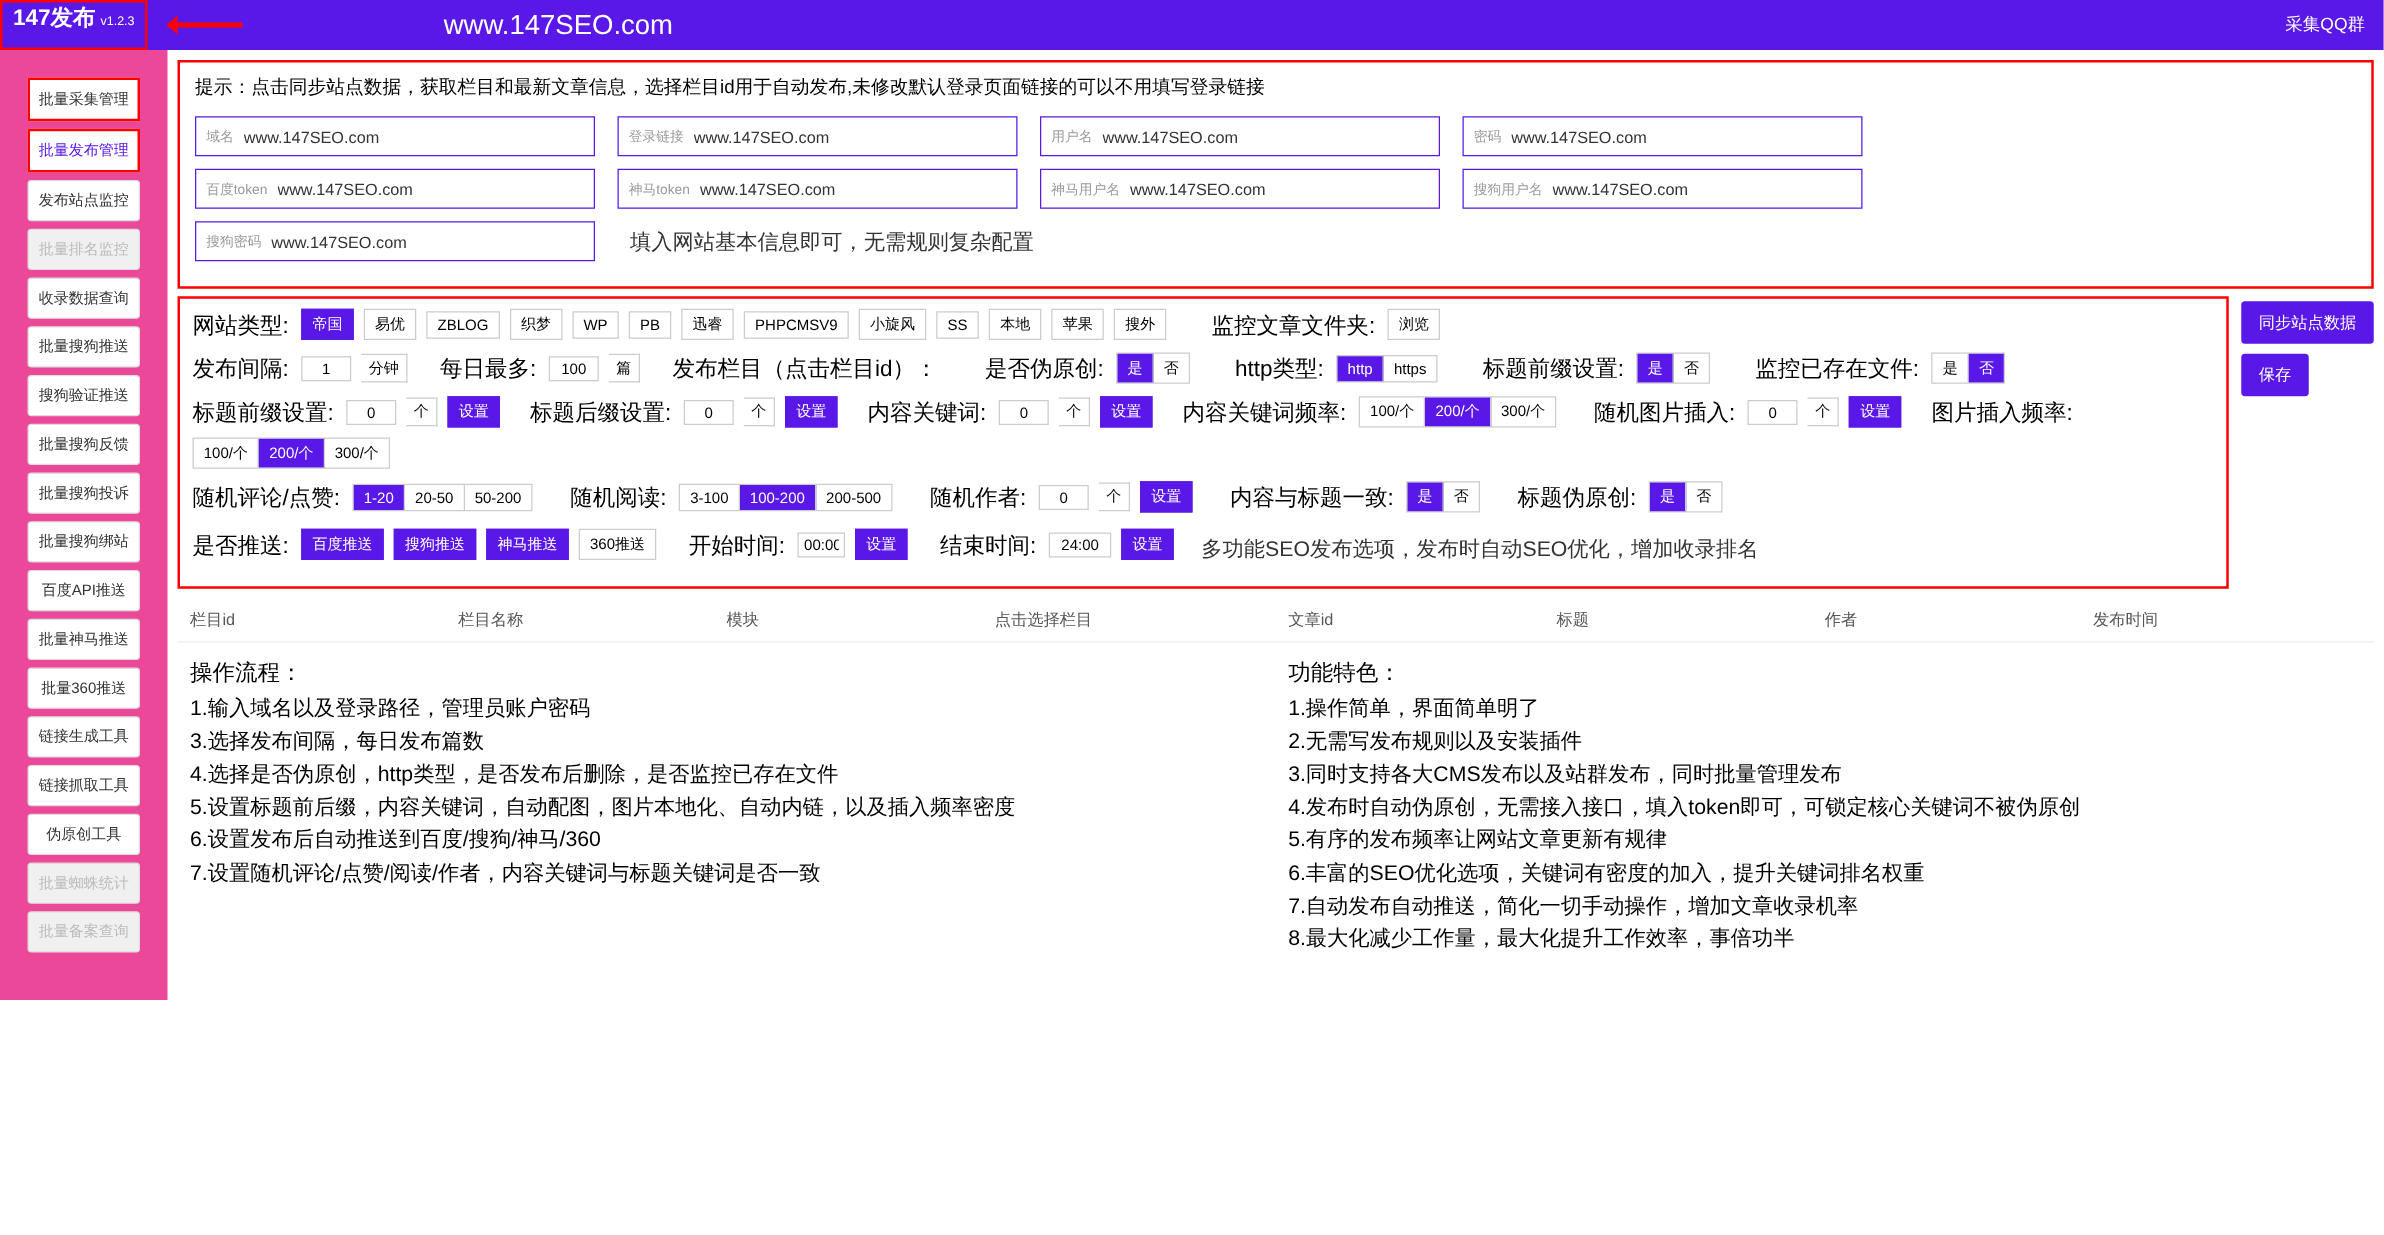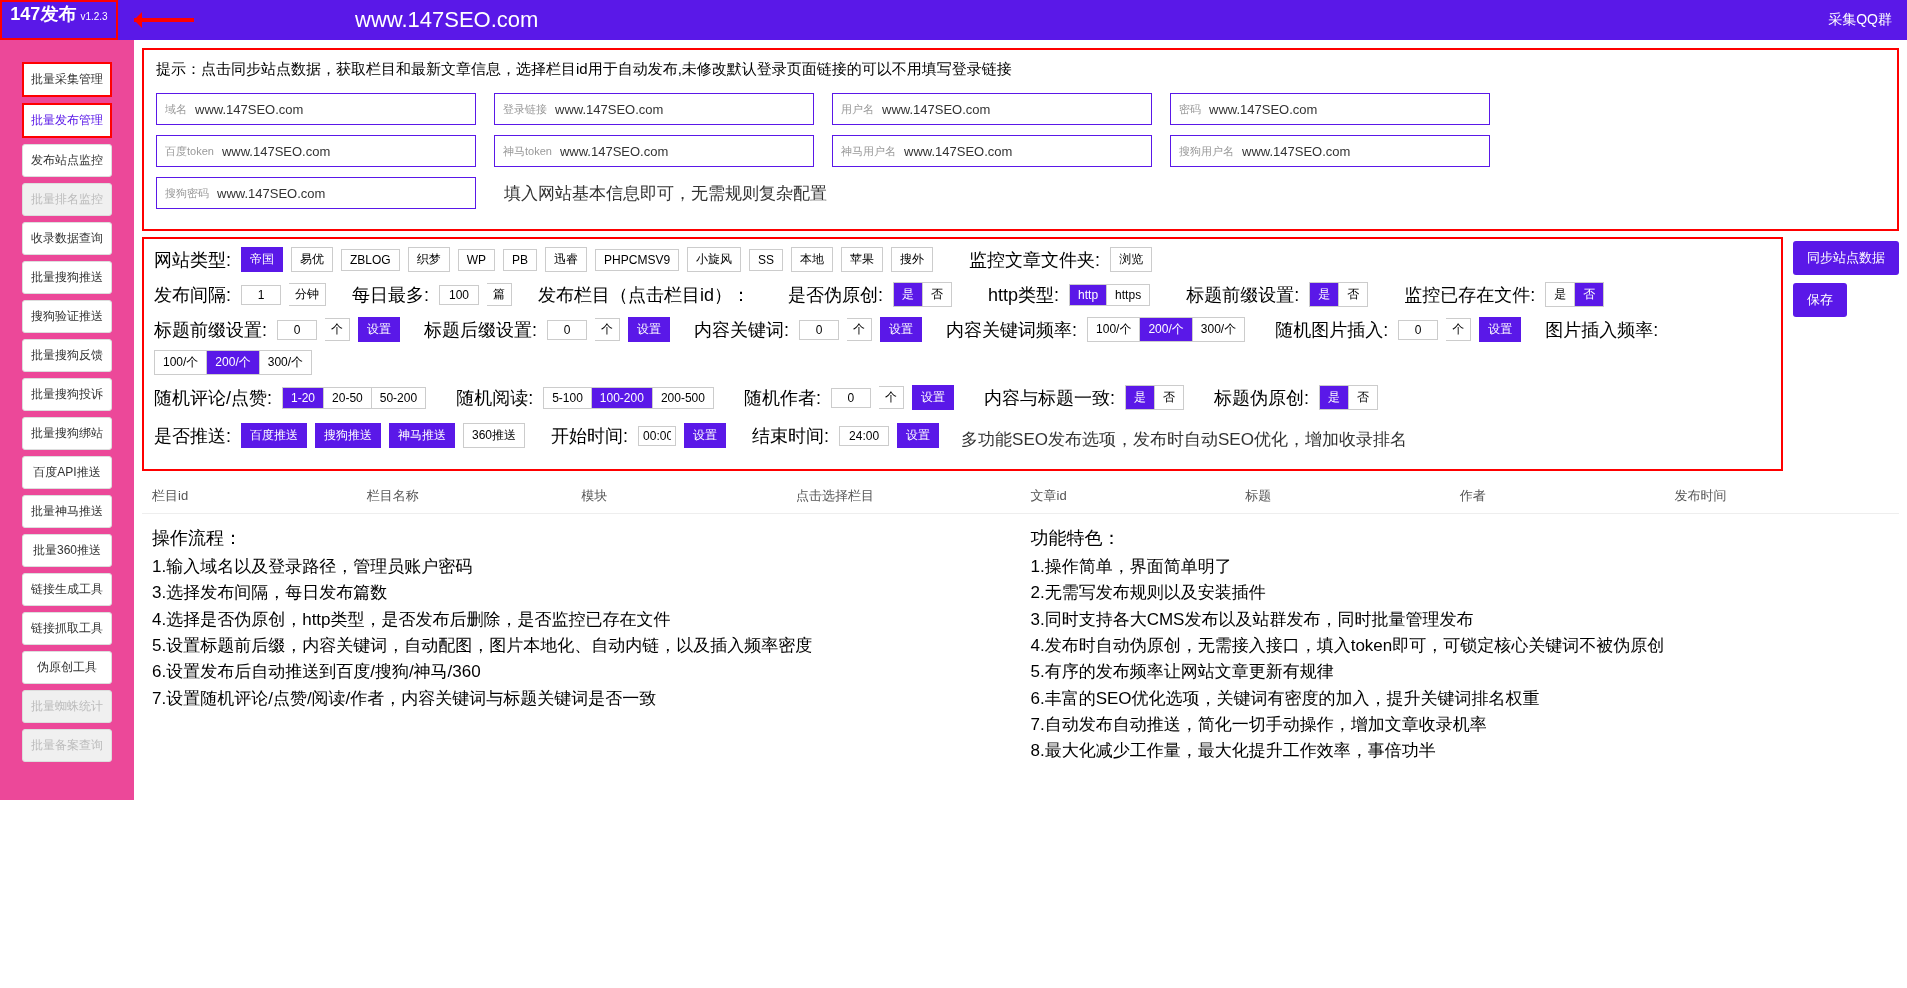--- a/index.html
+++ b/index.html
@@ -231,21 +231,21 @@
         <div class="opt-row" id="row4">
             <span class="opt-label">随机评论/点赞:</span>
             <span class="seg">
               <span class="on">1-20</span>
               <span class="">20-50</span>
               <span class="">50-200</span>
             </span>
             <span style="margin-left:14px"></span>
             <span class="opt-label">随机阅读:</span>
             <span class="seg">
-              <span class="">5-100</span>
+              <span class="">3-100</span>
               <span class="on">100-200</span>
               <span class="">200-500</span>
             </span>
             <span style="margin-left:14px"></span>
             <span class="opt-label">随机作者:</span>
             <input class="num-in" value="0" style="">
             <span class="unit">个</span>
             <span class="btn-p">设置</span>
             <span style="margin-left:14px"></span>
             <span class="opt-label">内容与标题一致:</span>

